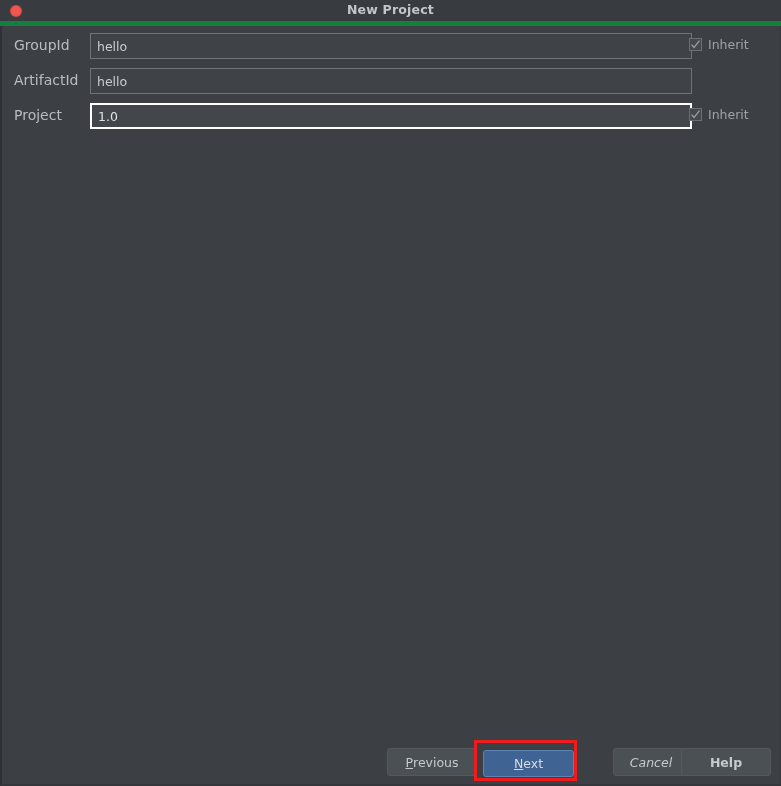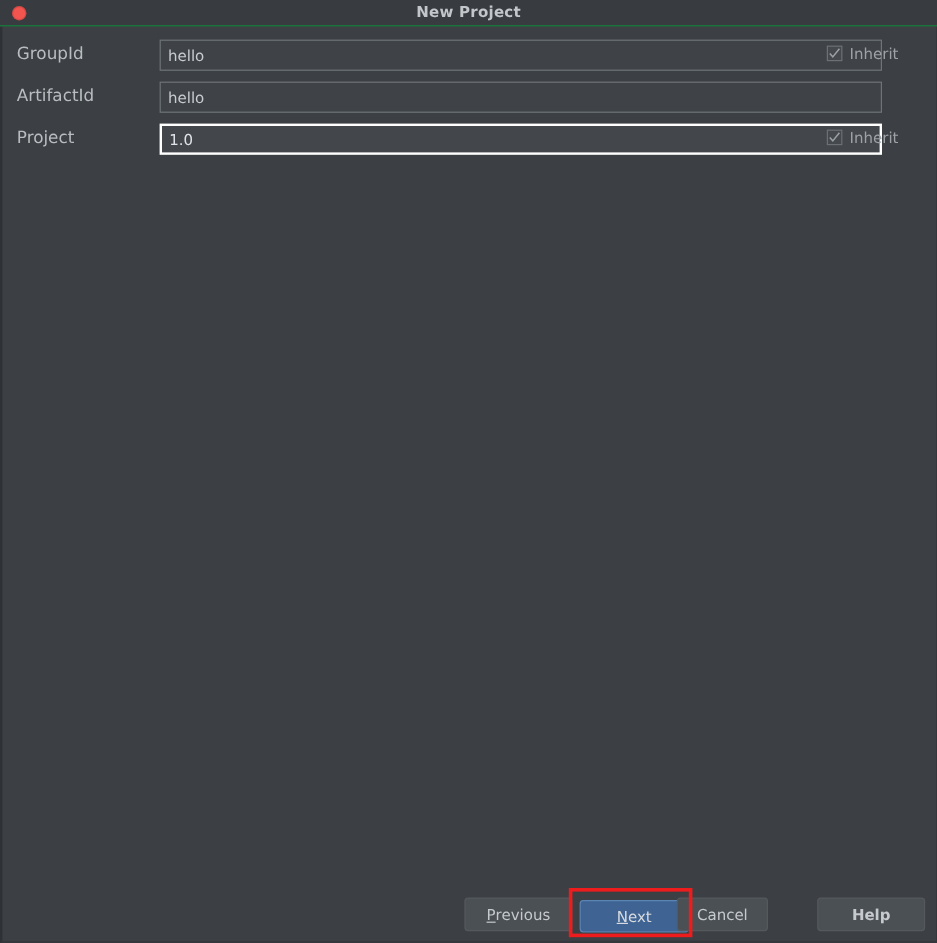--- a/index.html
+++ b/index.html
@@ -27,21 +27,21 @@
   }
 
   
   #title-bar {
     position: absolute;
     left: -2px;
     top: 0;
     width: 781px;
     height: 21px;
     background: #383c40;
-    border-bottom: 1px solid #15803d;
+    border-bottom: 5px solid #15803d;
   }
   #close-button {
     position: absolute;
     left: 10px;
     top: 5px;
     width: 12px;
     height: 12px;
     border-radius: 50%;
     background: #f2544f;
     box-shadow: inset 0 0 0 1px rgba(0,0,0,0.12);
@@ -89,21 +89,20 @@
     height: 26px;
     box-sizing: border-box;
     background: #3f4347;
     border: 1px solid #6e7379;
     color: #c9cdd1;
     font-family: "DejaVu Sans", "Liberation Sans", sans-serif;
     font-size: 12.5px;
     padding: 0 0 0 6px;
     outline: none;
     border-radius: 0;
-    margin-left: 43px;
   }
   .text-input.focused {
     border: 2px solid #ffffff;
     background: #43474b;
     color: #dfe3e7;
     caret-color: #dfe3e7;
   }
 
   
   .inherit-group {
@@ -161,21 +160,21 @@
   }
   .dialog-button.primary {
     background: #3f6493;
     border: 1px solid #5b83b4;
     color: #d7dbdf;
   }
   .btn-mnemonic { text-decoration: underline; }
 
   #btn-previous { left: 385px;  width: 90px; }
   #btn-next     { left: 481px;  width: 91px; top: 2px; height: 27px; }
-  #btn-cancel   { left: 562px;  width: 76px; }
+  #btn-cancel   { left: 611px;  width: 76px; font-style: italic; }
   #btn-help     { left: 679px;  width: 90px; font-weight: bold; }
 
   
   #annotation-box {
     position: absolute;
     left: 472px;
     top: 740px;
     width: 103px;
     height: 41px;
     box-sizing: border-box;

